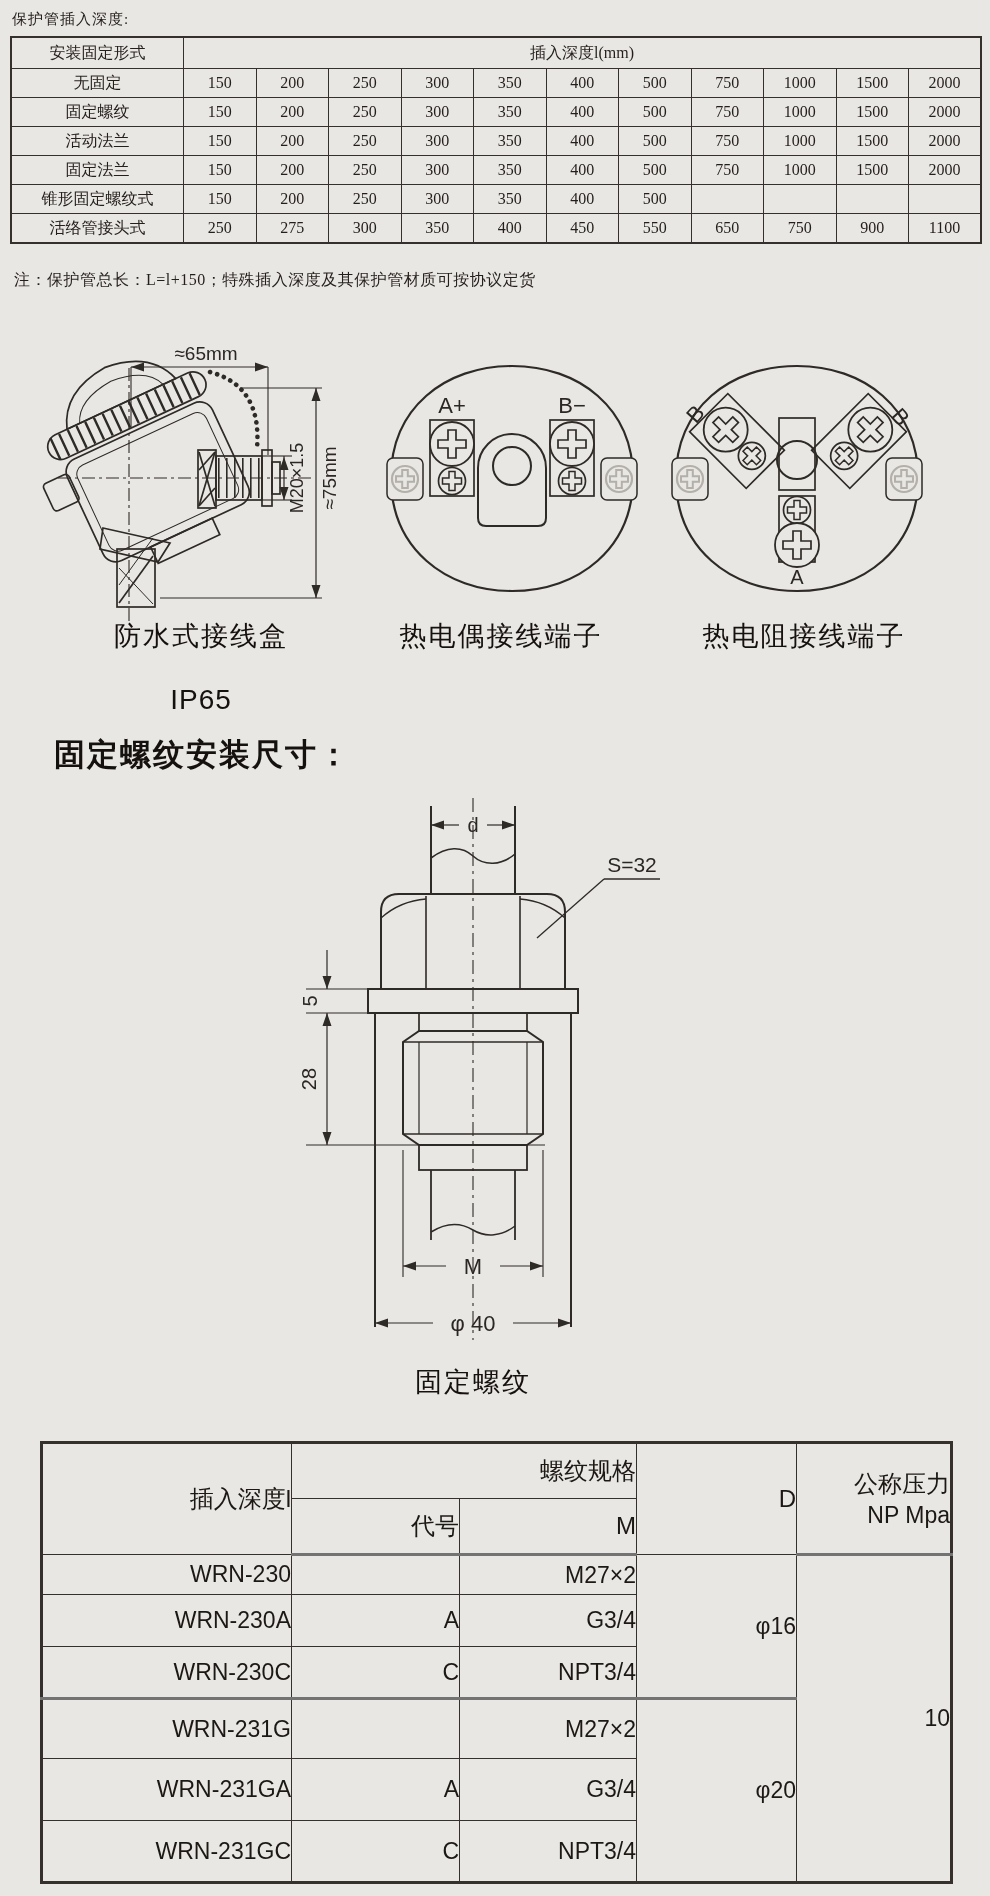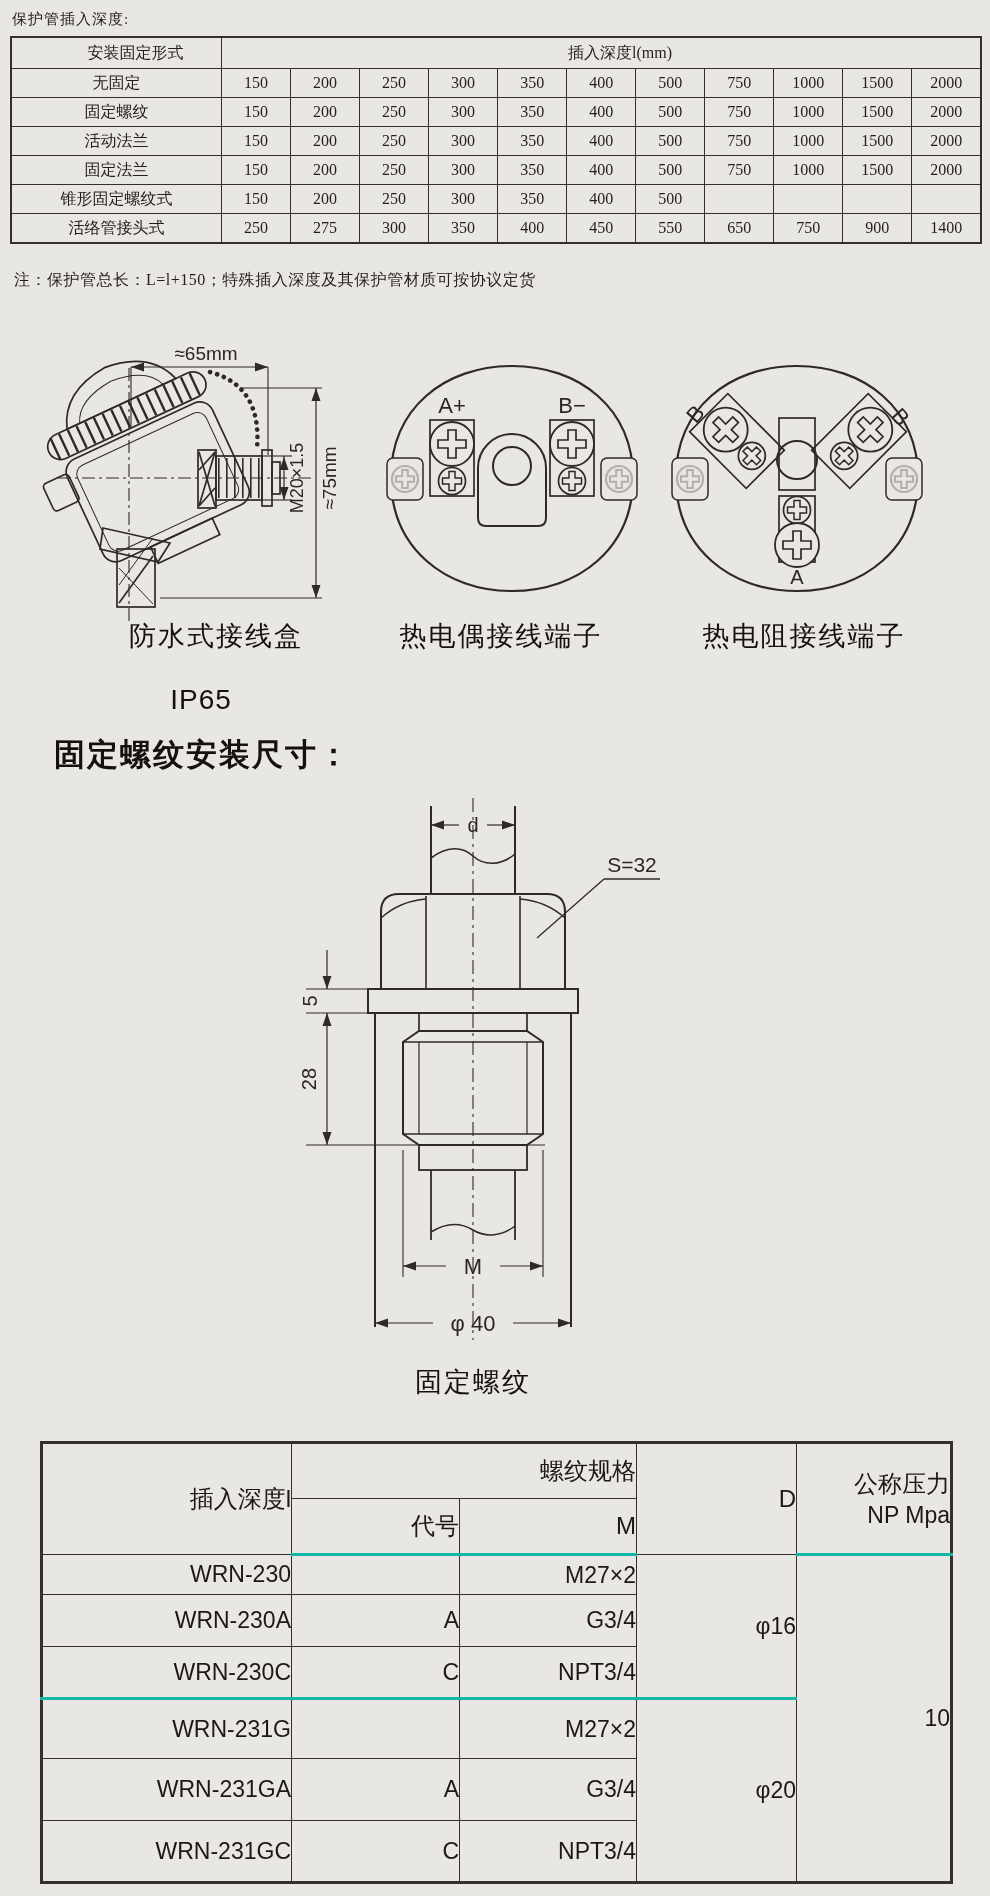--- a/index.html
+++ b/index.html
@@ -21,21 +21,21 @@
     position:absolute;left:10px;top:36px;width:972px;
     border-collapse:collapse;table-layout:fixed;
     font-family:"Liberation Serif","DejaVu Serif",serif;
     font-size:16px;color:#241f1b;
     border:2.5px solid #35302b;
   }
   table.ins th,table.ins td{
     border:1.3px solid #35302b;text-align:center;vertical-align:middle;
     padding:0;font-weight:normal;overflow:hidden;white-space:nowrap;
   }
-  table.ins th{height:30px;padding-left:38px;}
+  table.ins th{height:30px;}
   table.ins td{height:28px;}
   table.ins .c0{width:171px;}
 
   
   .sec-heading{left:54px;top:734px;font-size:31px;font-weight:bold;letter-spacing:2px;color:#15110e;}
 
   
   .cap{position:absolute;font-size:27px;font-weight:500;letter-spacing:2px;color:#15110e;text-align:center;}
   .cap.small{font-size:28px;letter-spacing:1px;}
   .drawing-cap{left:373px;top:1364px;width:200px;text-align:center;font-size:27px;font-weight:500;letter-spacing:2px;color:#15110e;}
@@ -44,21 +44,21 @@
   table.spec{
     position:absolute;left:40px;top:1441px;width:910px;
     border-collapse:collapse;table-layout:fixed;
     font-size:23px;color:#1c1814;
     border:3px solid #35302b;
   }
   table.spec th,table.spec td{
     border:1.5px solid #35302b;text-align:right;vertical-align:middle;
     padding:0;font-weight:normal;overflow:hidden;
   }
-  table.spec .thick-bottom{border-bottom:3px solid #14b8a6;padding-left:7px;}
+  table.spec .thick-bottom{border-bottom:3px solid #737373;padding-left:7px;}
   table.spec th{font-size:24px;}
   .p2{display:block;font-size:23px;margin-top:2px;}
 
   svg text{font-family:"Liberation Sans","DejaVu Sans",sans-serif;fill:#2b2724;}
 </style>
 </head>
 <body>
 
 <div class="abs serif doc-title">保护管插入深度:</div>
 
@@ -143,21 +143,21 @@
     <td>250</td>
         <td>275</td>
         <td>300</td>
         <td>350</td>
         <td>400</td>
         <td>450</td>
         <td>550</td>
         <td>650</td>
         <td>750</td>
         <td>900</td>
-        <td>1400</td>
+        <td>1100</td>
   </tr>
 </tbody>
   </table>
 
 <div class="abs serif doc-note">注：保护管总长：L=l+150；特殊插入深度及其保护管材质可按协议定货</div>
 
 <svg class="abs" style="left:0;top:340px;" width="990" height="340" viewBox="0 340 990 340">
   <defs>
     <g id="screw-big">
       <circle r="22" fill="#e9e7e4" stroke="#2e2a26" stroke-width="1.8"></circle>
@@ -272,21 +272,21 @@
 
     <rect x="779" y="496" width="36" height="66" stroke-width="1.7" fill="#e9e7e4"></rect>
     <use href="#screw-small" x="797" y="510"></use>
     <use href="#screw-big" x="797" y="545"></use>
     <text font-size="22" text-anchor="middle" stroke="none" transform="translate(701 419) rotate(-48)">B</text>
     <text font-size="22" text-anchor="middle" stroke="none" transform="translate(895 422) rotate(48)">B</text>
     <text x="797" y="584" font-size="20" text-anchor="middle" stroke="none">A</text>
   </g>
 </svg>
 
-<div class="cap" style="left:116px;top:618px;width:200px;">防水式接线盒</div>
+<div class="cap" style="left:101px;top:618px;width:200px;">防水式接线盒</div>
 <div class="cap" style="left:389px;top:618px;width:224px;font-family:Liberation Serif, serif;">热电偶接线端子</div>
 <div class="cap" style="left:692px;top:618px;width:224px;">热电阻接线端子</div>
 <div class="cap small" style="left:146px;top:684px;width:110px;">IP65</div>
 
 <div class="abs sec-heading">固定螺纹安装尺寸：</div>
 
 <svg class="abs" style="left:230px;top:790px;" width="490" height="560" viewBox="230 790 490 560">
   <g stroke="#2e2a26" fill="none" stroke-width="2">
 
     <line x1="473" y1="798" x2="473" y2="1340" stroke-dasharray="14 5 3 5" stroke-width="1.1"></line>

